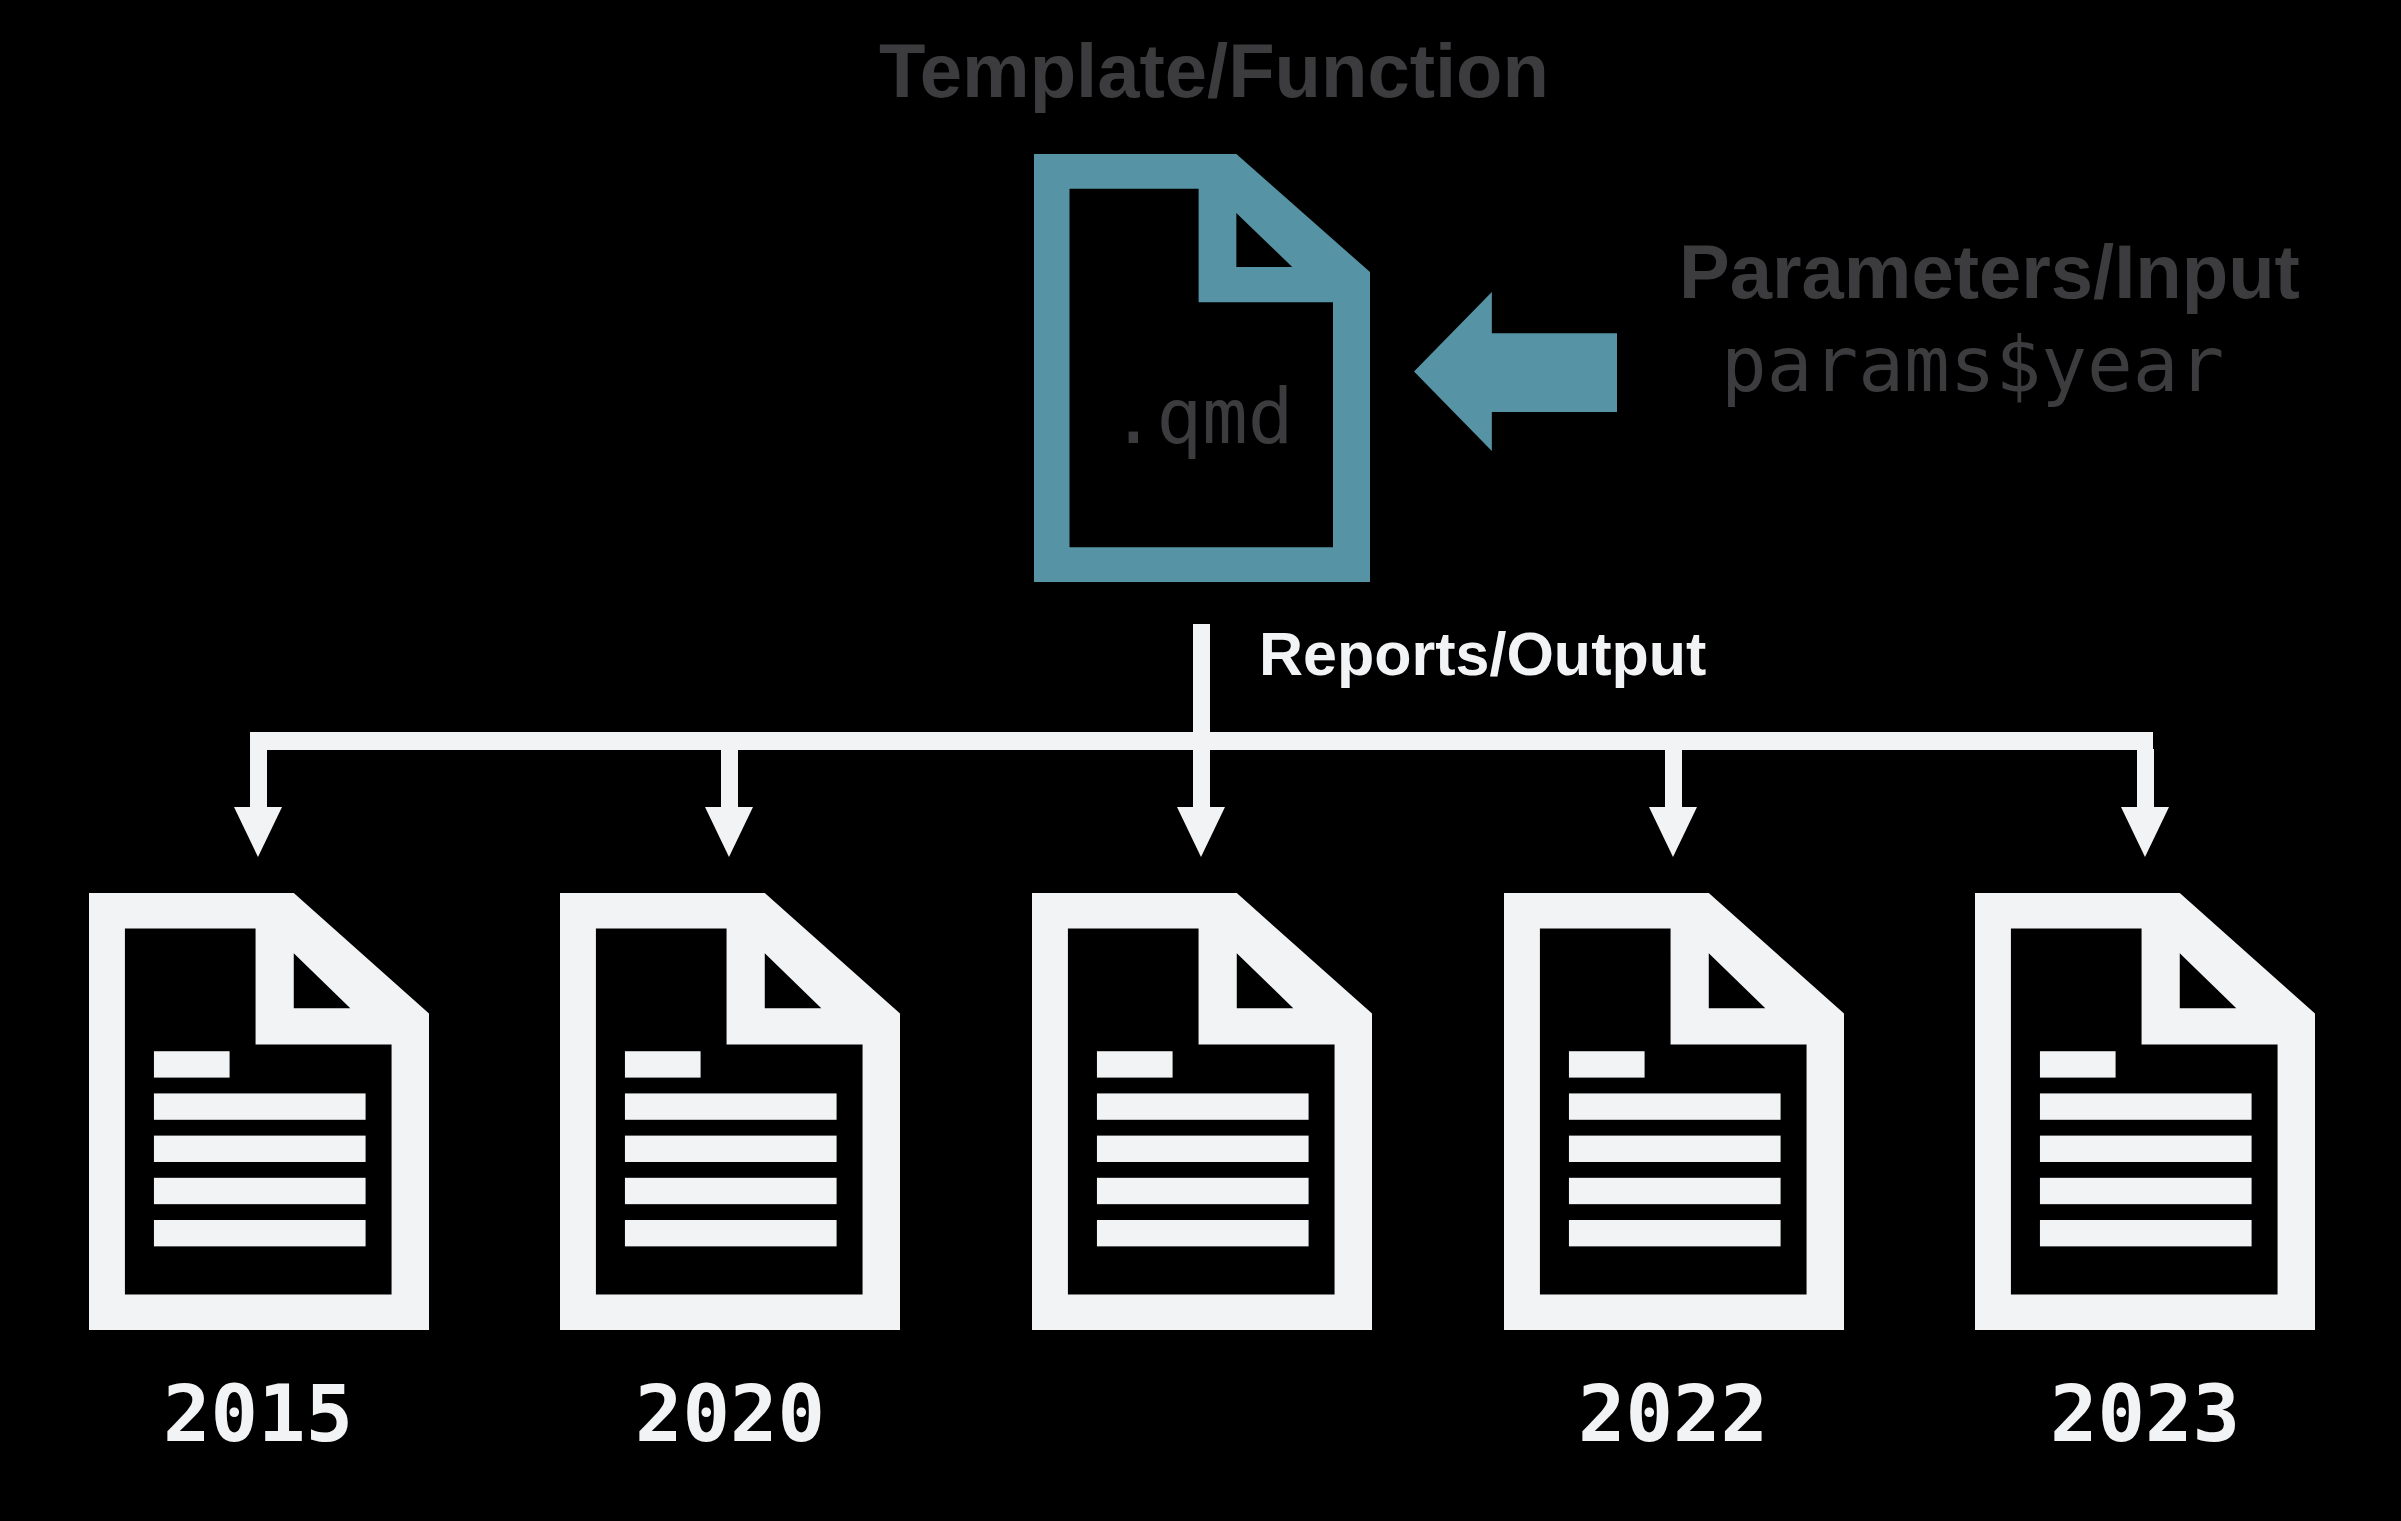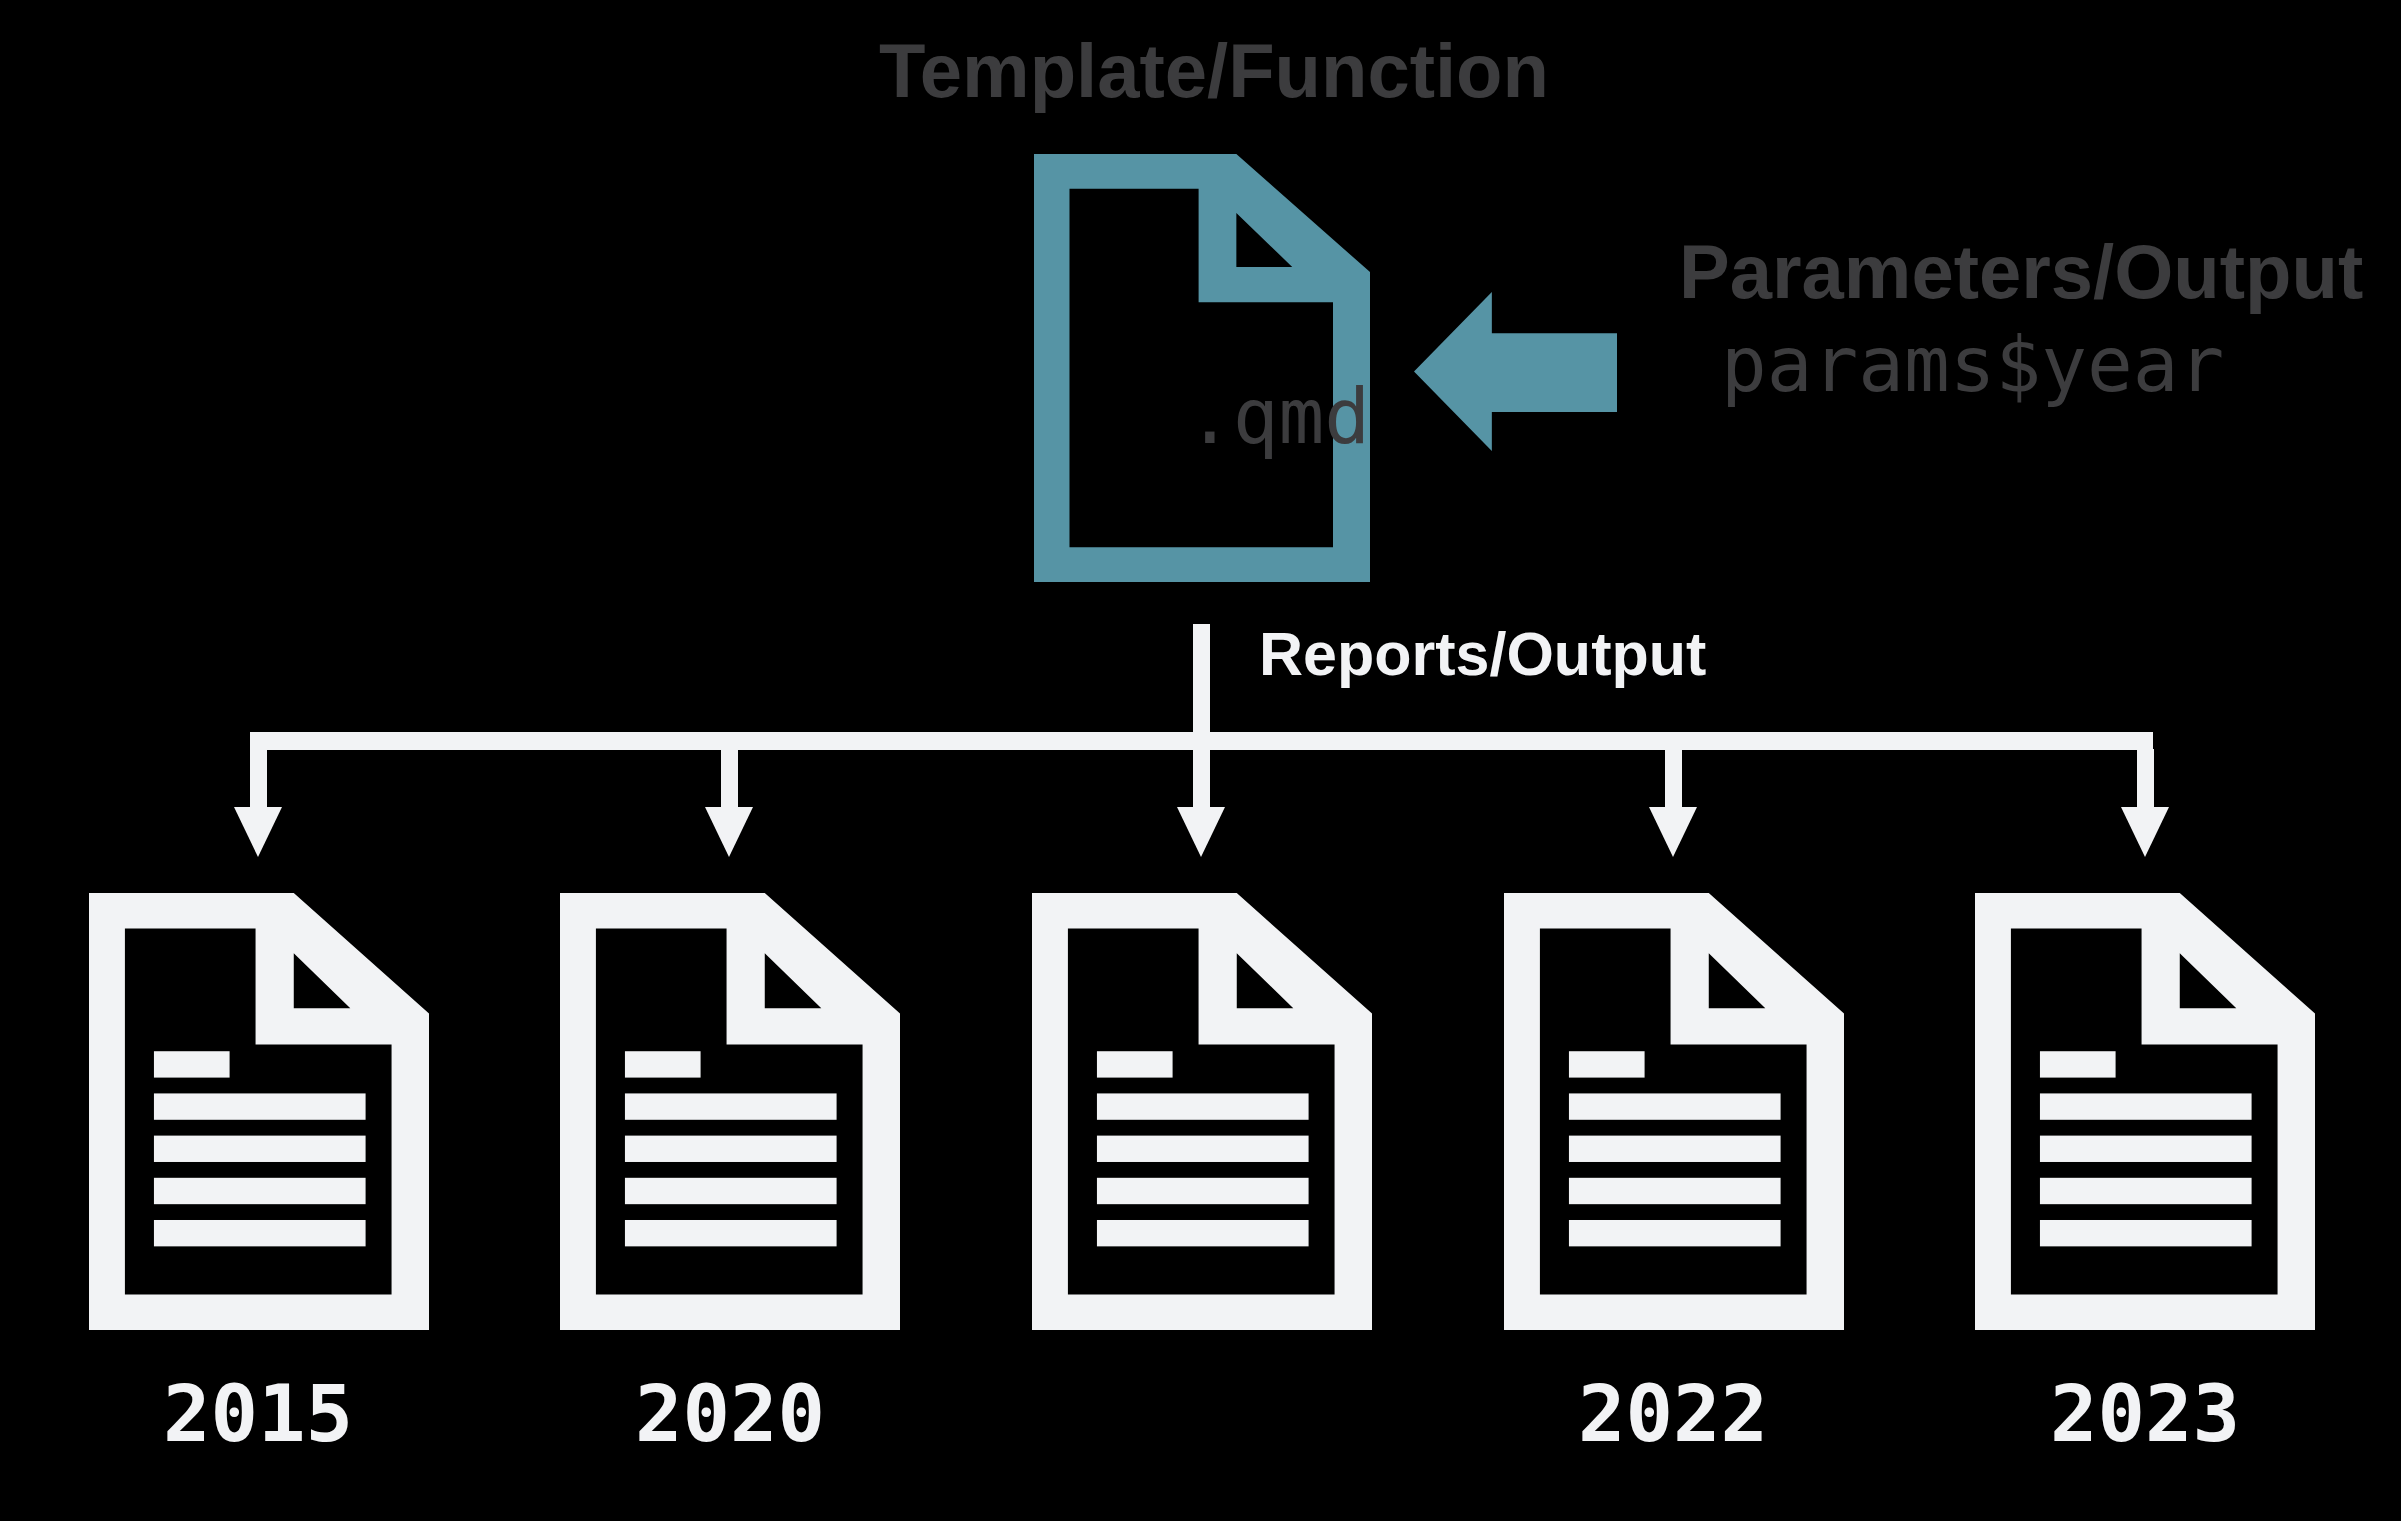--- a/index.html
+++ b/index.html
@@ -35,21 +35,21 @@
   
   .template-title { left: 1214px; top: 33px; font-size: 76px; }
 
   
   .qmd-doc { left: 1034px; top: 154px; width: 336px; height: 428px; }
   .doc-icon { display: block; width: 100%; height: 100%; }
   .doc-teal  { color: var(--teal, #5694a5); }
   .doc-white { color: var(--white, #f2f3f5); }
   .qmd-label {
     left: 1034px; top: 379px; width: 336px;
-    text-align: right; font-size: 76px;
+    text-align: center; font-size: 76px;
     color: var(--gray_text, #3c3c3e);
   }
 
   
   .params-title { left: 1679px; top: 234px; font-size: 76px; }
   .params-code  { left: 1721px; top: 327px; font-size: 76px; color: var(--gray_text, #3c3c3e); }
   .input-arrow  { left: 1414px; top: 292px; width: 203px; height: 159px; }
 
   
   .vline {
@@ -102,21 +102,21 @@
   <div class="abs qmd-doc">
     <svg class="doc-icon doc-teal" viewBox="0 0 445 580" preserveAspectRatio="none" aria-hidden="true">
       <path fill="currentColor" fill-rule="evenodd" d="M0 0 H268 L445 160 V580 H0 Z M47 47 H218 V201 H396 V533 H47 Z M268 80 V153 H342 Z"></path>
     </svg>
   </div>
   <div class="mono qmd-label">.qmd</div>
 
   <svg class="abs input-arrow" viewBox="0 0 266 208" preserveAspectRatio="none" aria-hidden="true">
     <polygon fill="#5694a5" points="0,104 102,0 102,54 266,54 266,157 102,157 102,208"></polygon>
   </svg>
-  <div class="label gray params-title">Parameters/Output</div>
+  <div class="label gray params-title">Parameters/Input</div>
   <div class="mono params-code">params$year</div>
 
   <div class="vline"></div>
   <div class="label white reports-title">Reports/Output</div>
   <div class="hbar"></div>
 
   <div class="branch-shaft" style="left:250px"></div>
   <div class="branch-head" style="left:234px"></div>
   <div class="branch-shaft" style="left:721px"></div>
   <div class="branch-head" style="left:705px"></div>

